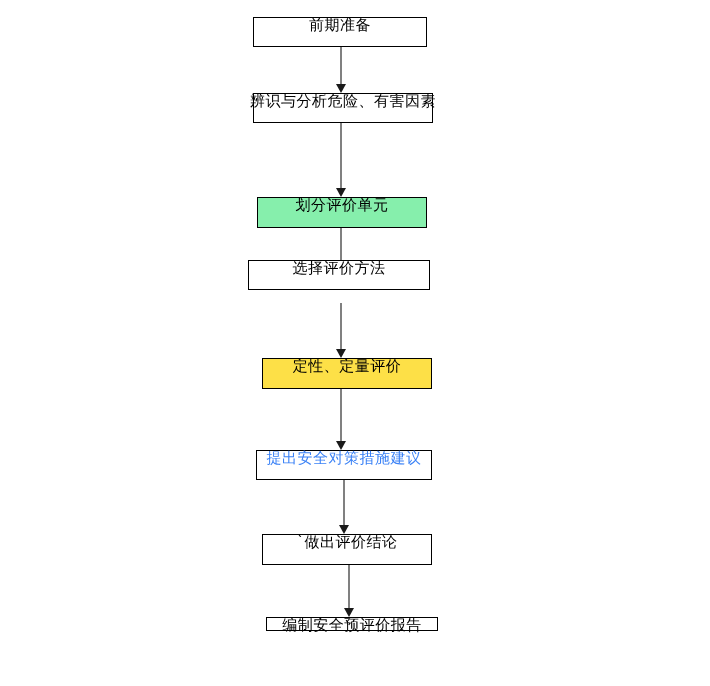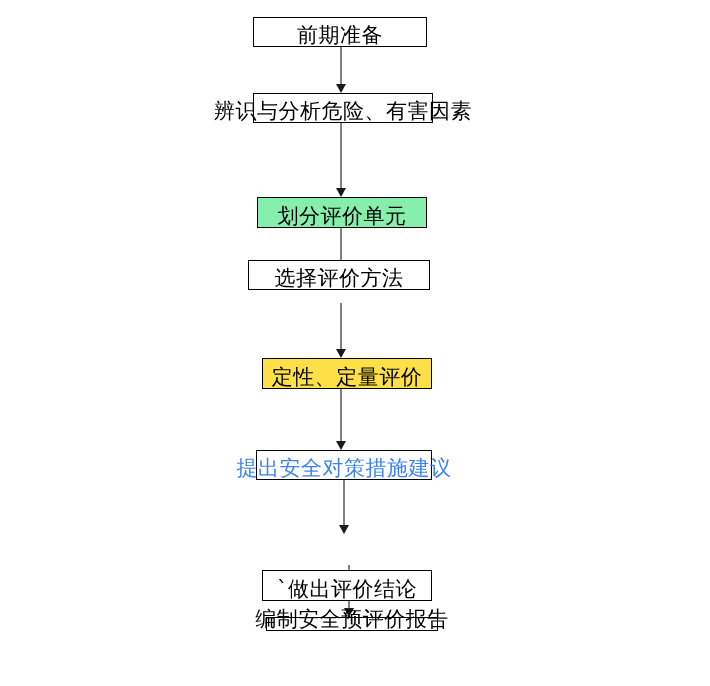--- a/index.html
+++ b/index.html
@@ -20,23 +20,23 @@
     width: 710px;
     height: 686px;
   }
   .node {
     position: absolute;
     box-sizing: border-box;
     border: 1px solid #000000;
     background: #ffffff;
     color: #000000;
     display: flex;
-    align-items: flex-end;
+    align-items: flex-start;
     justify-content: center;
-    font-size: 21px;
+    font-size: 15px;
     line-height: 1;
     letter-spacing: 0.5px;
     white-space: nowrap;
     font-family: "DejaVu Sans", "Liberation Sans", sans-serif;
   }
   .node-label {
     display: block;
   }
   .connector {
     position: absolute;
@@ -101,19 +101,19 @@
     </div>
     <div class="node" style="left: 248px; top: 260px; width: 182px; height: 30px; border-color: rgb(0, 0, 0); background: rgb(255, 255, 255); color: rgb(0, 0, 0);">
       <span class="node-label">选择评价方法</span>
     </div>
     <div class="node" style="left: 262px; top: 358px; width: 170px; height: 31px; border-color: rgb(0, 0, 0); background: #fde047; color: rgb(0, 0, 0);">
       <span class="node-label">定性、定量评价</span>
     </div>
     <div class="node" style="left: 256px; top: 450px; width: 176px; height: 30px; border-color: rgb(0, 0, 0); background: rgb(255, 255, 255); color: #3b82f6;">
       <span class="node-label">提出安全对策措施建议</span>
     </div>
-    <div class="node" style="left: 262px; top: 534px; width: 170px; height: 31px; border-color: rgb(0, 0, 0); background: rgb(255, 255, 255); color: rgb(0, 0, 0); margin-top: 36px;">
+    <div class="node" style="left: 262px; top: 534px; width: 170px; height: 31px; border-color: rgb(0, 0, 0); background: rgb(255, 255, 255); color: rgb(0, 0, 0);">
       <span class="node-label">`做出评价结论</span>
     </div>
     <div class="node" style="left: 266px; top: 617px; width: 172px; height: 14px; border-color: rgb(0, 0, 0); background: rgb(255, 255, 255); color: rgb(0, 0, 0);">
       <span class="node-label">编制安全预评价报告</span>
     </div>
   </div>
 
 </body></html>

